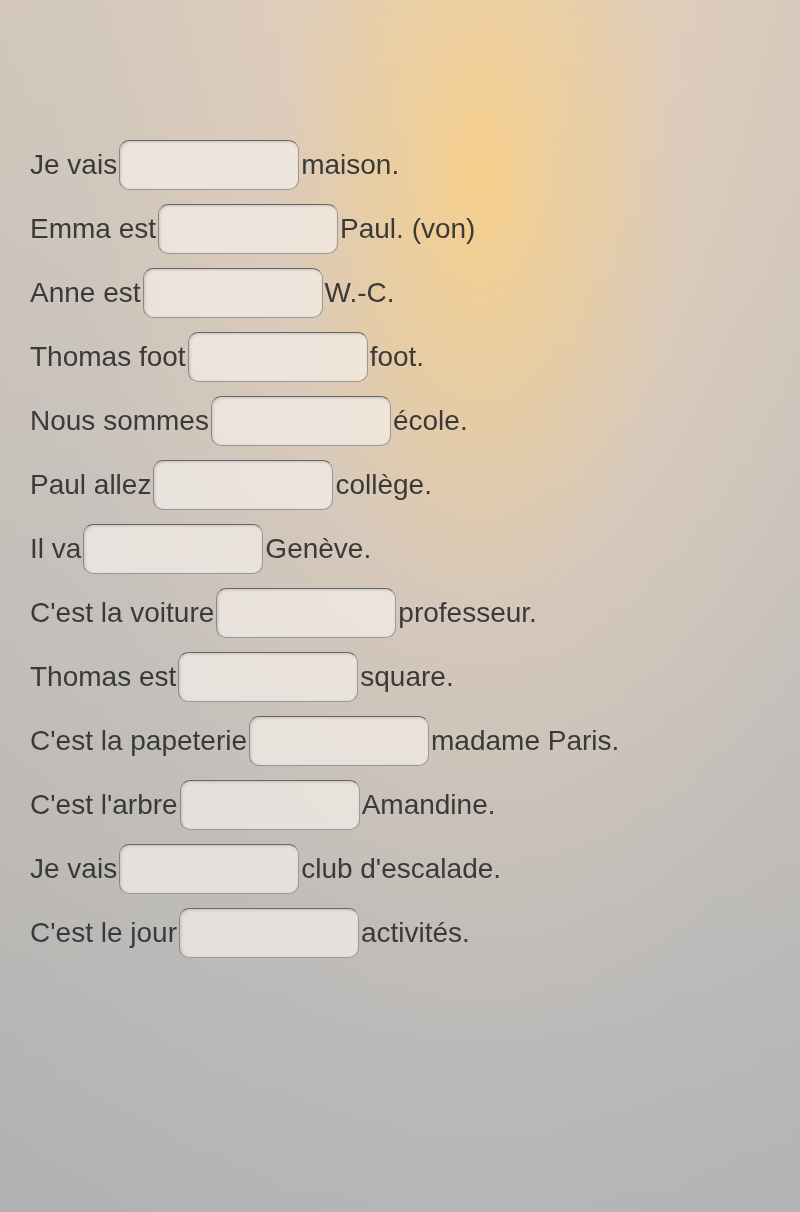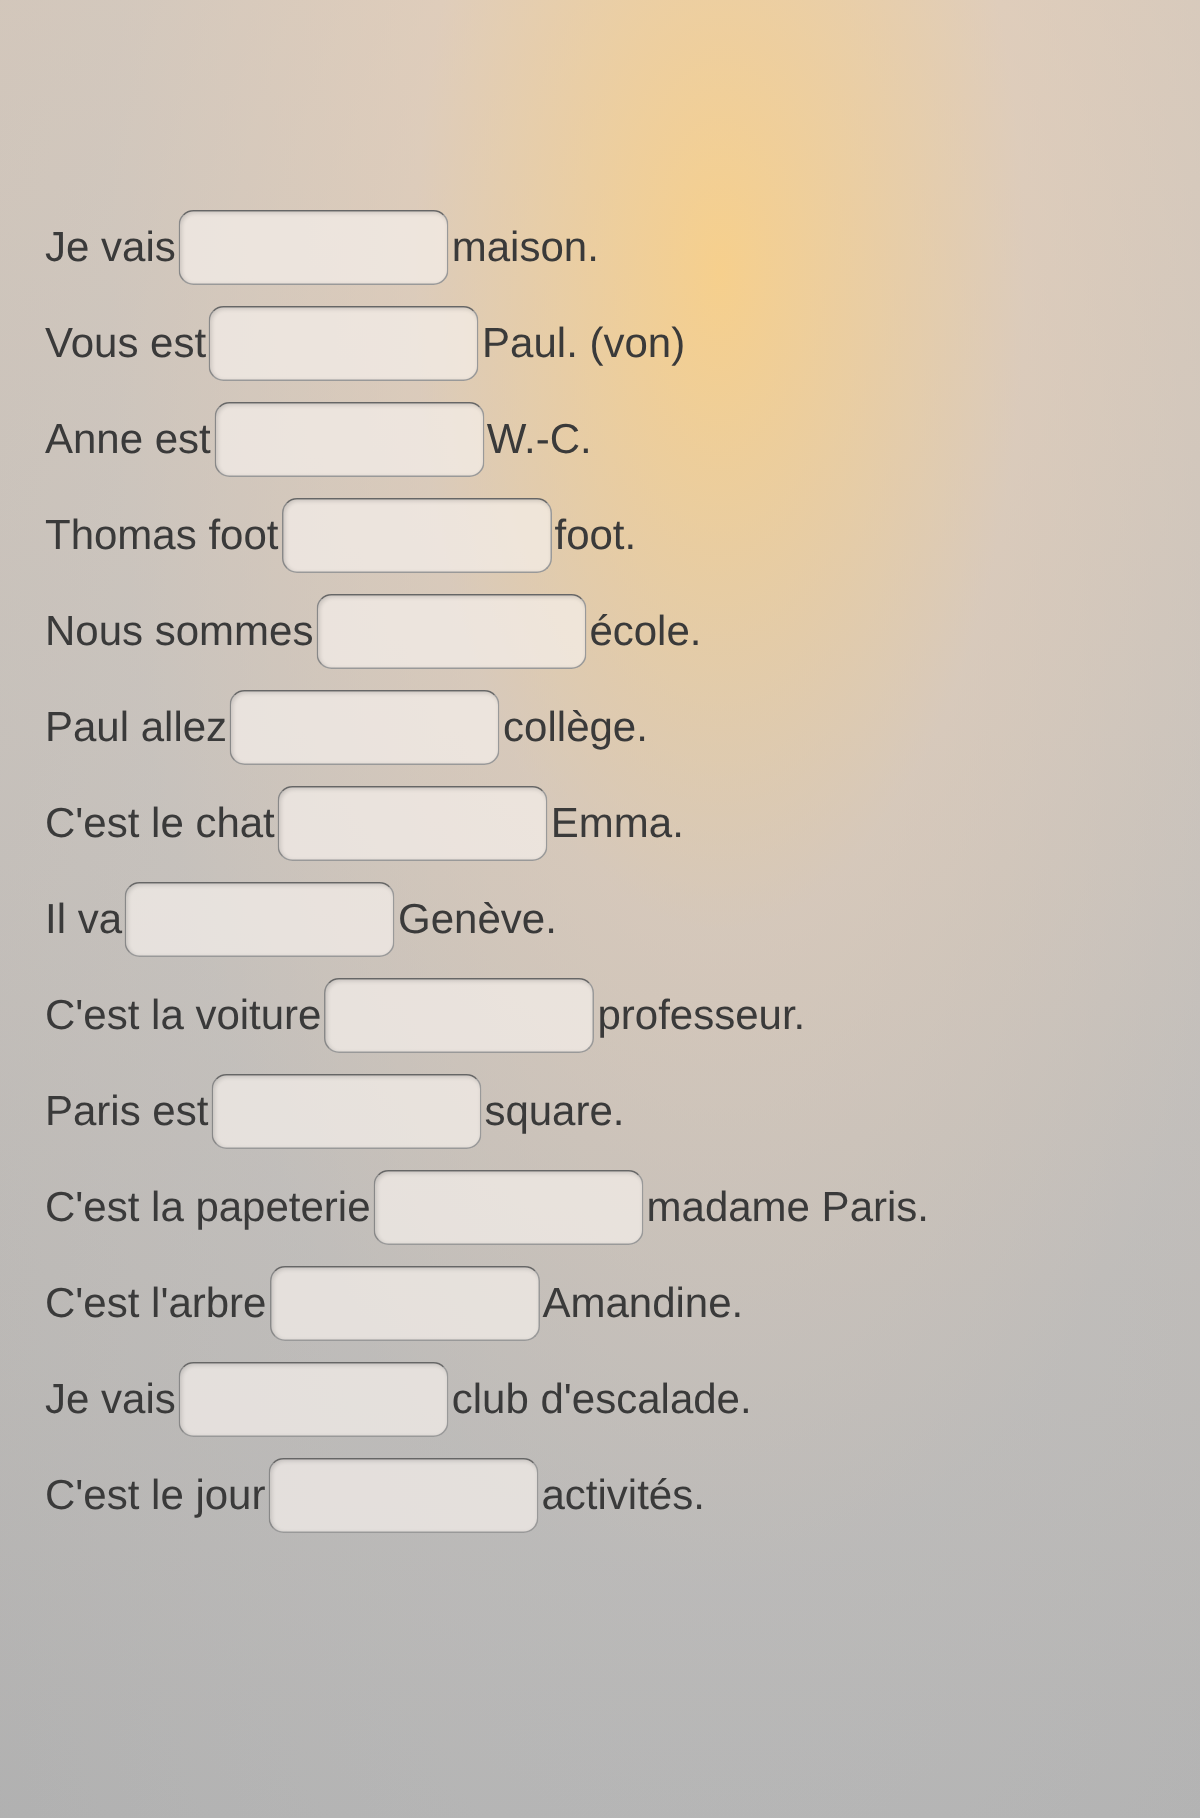--- a/index.html
+++ b/index.html
@@ -49,21 +49,21 @@
 </head>
 <body>
 
 <div>
   <div class="exercise-row">
     <span class="text-before">Je vais</span>
     <input class="fill-input" type="text" value="" style="">
     <span class="text-after">maison.</span>
   </div>
   <div class="exercise-row">
-    <span class="text-before">Vous est</span>
+    <span class="text-before">Emma est</span>
     <input class="fill-input" type="text" value="" style="">
     <span class="text-after">Paul. (von)</span>
   </div>
   <div class="exercise-row">
     <span class="text-before">Anne est</span>
     <input class="fill-input" type="text" value="" style="">
     <span class="text-after">W.-C.</span>
   </div>
   <div class="exercise-row">
     <span class="text-before">Thomas foot</span>
@@ -74,36 +74,31 @@
     <span class="text-before">Nous sommes</span>
     <input class="fill-input" type="text" value="" style="">
     <span class="text-after">école.</span>
   </div>
   <div class="exercise-row">
     <span class="text-before">Paul allez</span>
     <input class="fill-input" type="text" value="" style="">
     <span class="text-after">collège.</span>
   </div>
   <div class="exercise-row">
-    <span class="text-before">C'est le chat</span>
-    <input class="fill-input" type="text" value="" style="">
-    <span class="text-after">Emma.</span>
-  </div>
-  <div class="exercise-row">
     <span class="text-before">Il va</span>
     <input class="fill-input" type="text" value="" style="">
     <span class="text-after">Genève.</span>
   </div>
   <div class="exercise-row">
     <span class="text-before">C'est la voiture</span>
     <input class="fill-input" type="text" value="" style="">
     <span class="text-after">professeur.</span>
   </div>
   <div class="exercise-row">
-    <span class="text-before">Paris est</span>
+    <span class="text-before">Thomas est</span>
     <input class="fill-input" type="text" value="" style="">
     <span class="text-after">square.</span>
   </div>
   <div class="exercise-row">
     <span class="text-before">C'est la papeterie</span>
     <input class="fill-input" type="text" value="" style="">
     <span class="text-after">madame Paris.</span>
   </div>
   <div class="exercise-row">
     <span class="text-before">C'est l'arbre</span>

